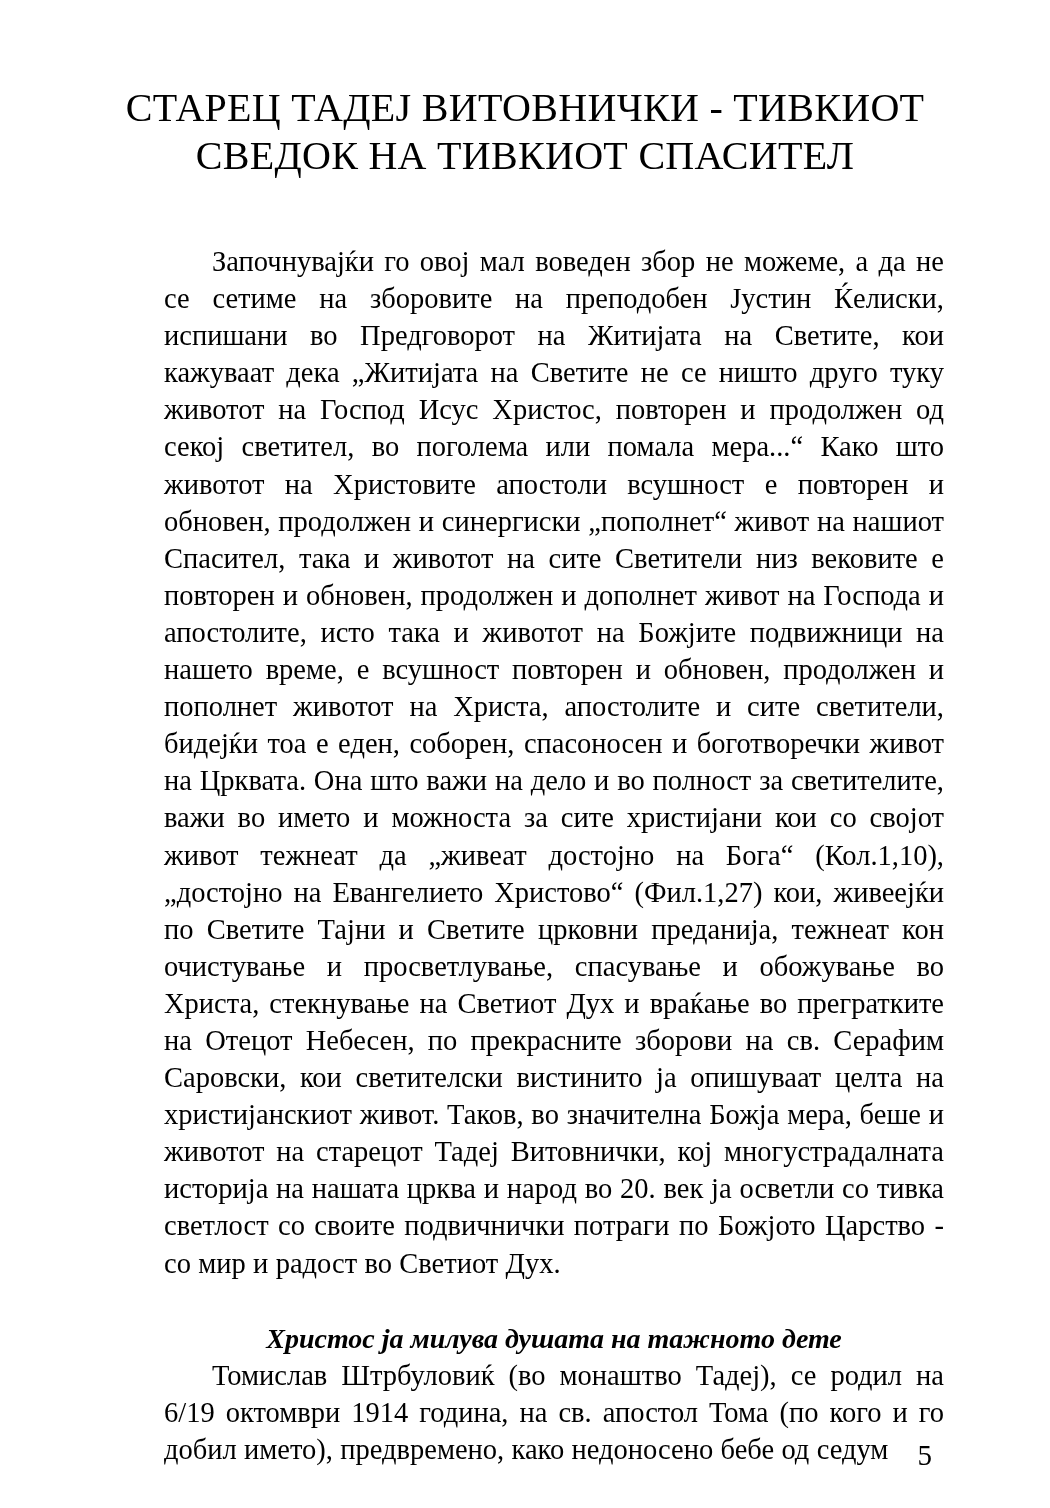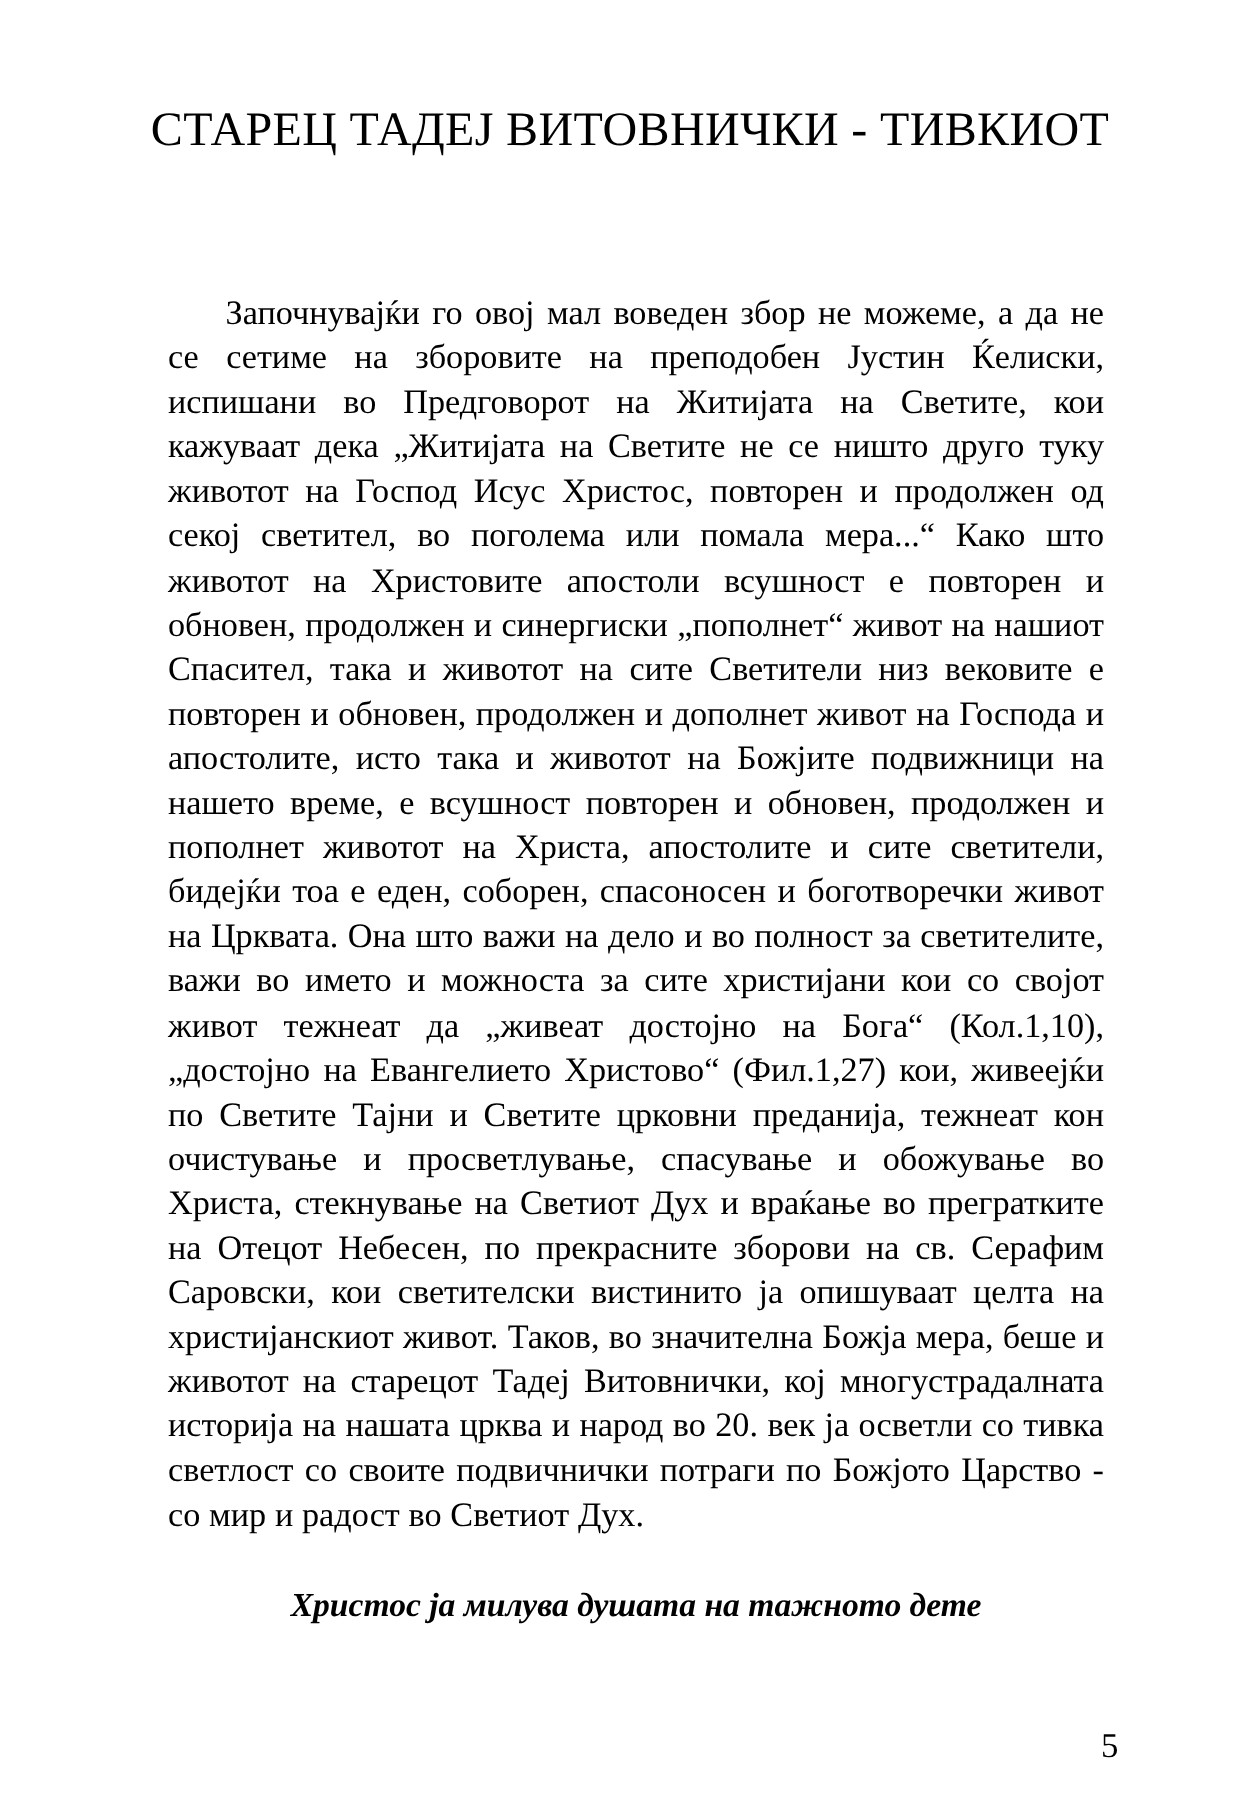--- a/index.html
+++ b/index.html
@@ -38,21 +38,21 @@
     font-size: 40px;
     line-height: 48px;
     font-weight: 400;
     letter-spacing: 0.3px;
     white-space: nowrap;
   }
 
   
   .body-col {
     position: absolute;
-    left: 140px;
+    left: 164px;
     top: 243px;
     width: 780px;
   }
 
   .para {
     margin: 0;
     font-size: 28.5px;
     line-height: 37.1px;
     text-align: justify;
     text-justify: inter-word;
@@ -90,28 +90,30 @@
     line-height: 34px;
   }
 </style>
 </head>
 <body>
 
 <div class="page">
 
   <div class="title-block">
     <div class="title-line">СТАРЕЦ ТАДЕЈ ВИТОВНИЧКИ - ТИВКИОТ</div>
+    <div class="title-line">СВЕДОК НА ТИВКИОТ СПАСИТЕЛ</div>
   </div>
 
   <div class="body-col">
 
     <p class="para">Започнувајќи го овој мал воведен збор не можеме, а да не се сетиме на зборовите на преподобен Јустин Ќелиски, испишани во Предговорот на Житијата на Светите, кои кажуваат дека „Житијата на Светите не се ништо друго туку животот на Господ Исус Христос, повторен и продолжен од секој светител, во поголема или помала мера...“ Како што животот на Христовите апостоли всушност е повторен и обновен, продолжен и синергиски „пополнет“ живот на нашиот Спасител, така и животот на сите Светители низ вековите е повторен и обновен, продолжен и дополнет живот на Господа и апостолите, исто така и животот на Божјите подвижници на нашето време, е всушност повторен и обновен, продолжен и пополнет животот на Христа, апостолите и сите светители, бидејќи тоа е еден, соборен, спасоносен и боготворечки живот на Црквата. Она што важи на дело и во полност за светителите, важи во името и можноста за сите христијани кои со својот живот тежнеат да „живеат достојно на Бога“ (Кол.1,10), „достојно на Евангелието Христово“ (Фил.1,27) кои, живеејќи по Светите Тајни и Светите црковни преданија, тежнеат кон очистување и просветлување, спасување и обожување во Христа, стекнување на Светиот Дух и враќање во прегратките на Отецот Небесен, по прекрасните зборови на св. Серафим Саровски, кои светителски вистинито ја опишуваат целта на христијанскиот живот. Таков, во значителна Божја мера, беше и животот на старецот Тадеј Витовнички, кој многустрадалната историја на нашата црква и народ во 20. век ја осветли со тивка светлост со своите подвичнички потраги по Божјото Царство - со мир и радост во Светиот Дух.</p>
 
     <div class="spacer-after-para"></div>
 
     <p class="subhead">Христос ја милува душата на тажното дете</p>
 
+    <p class="para last-not-justified">Томислав Штрбуловиќ (во монаштво Тадеј), се родил на 6/19 октомври 1914 година, на св. апостол Тома (по кого и го добил името), предвремено, како недоносено бебе од седум</p>
 
   </div>
 
   <div class="page-number">5</div>
 
 </div>
 
 </body></html>

